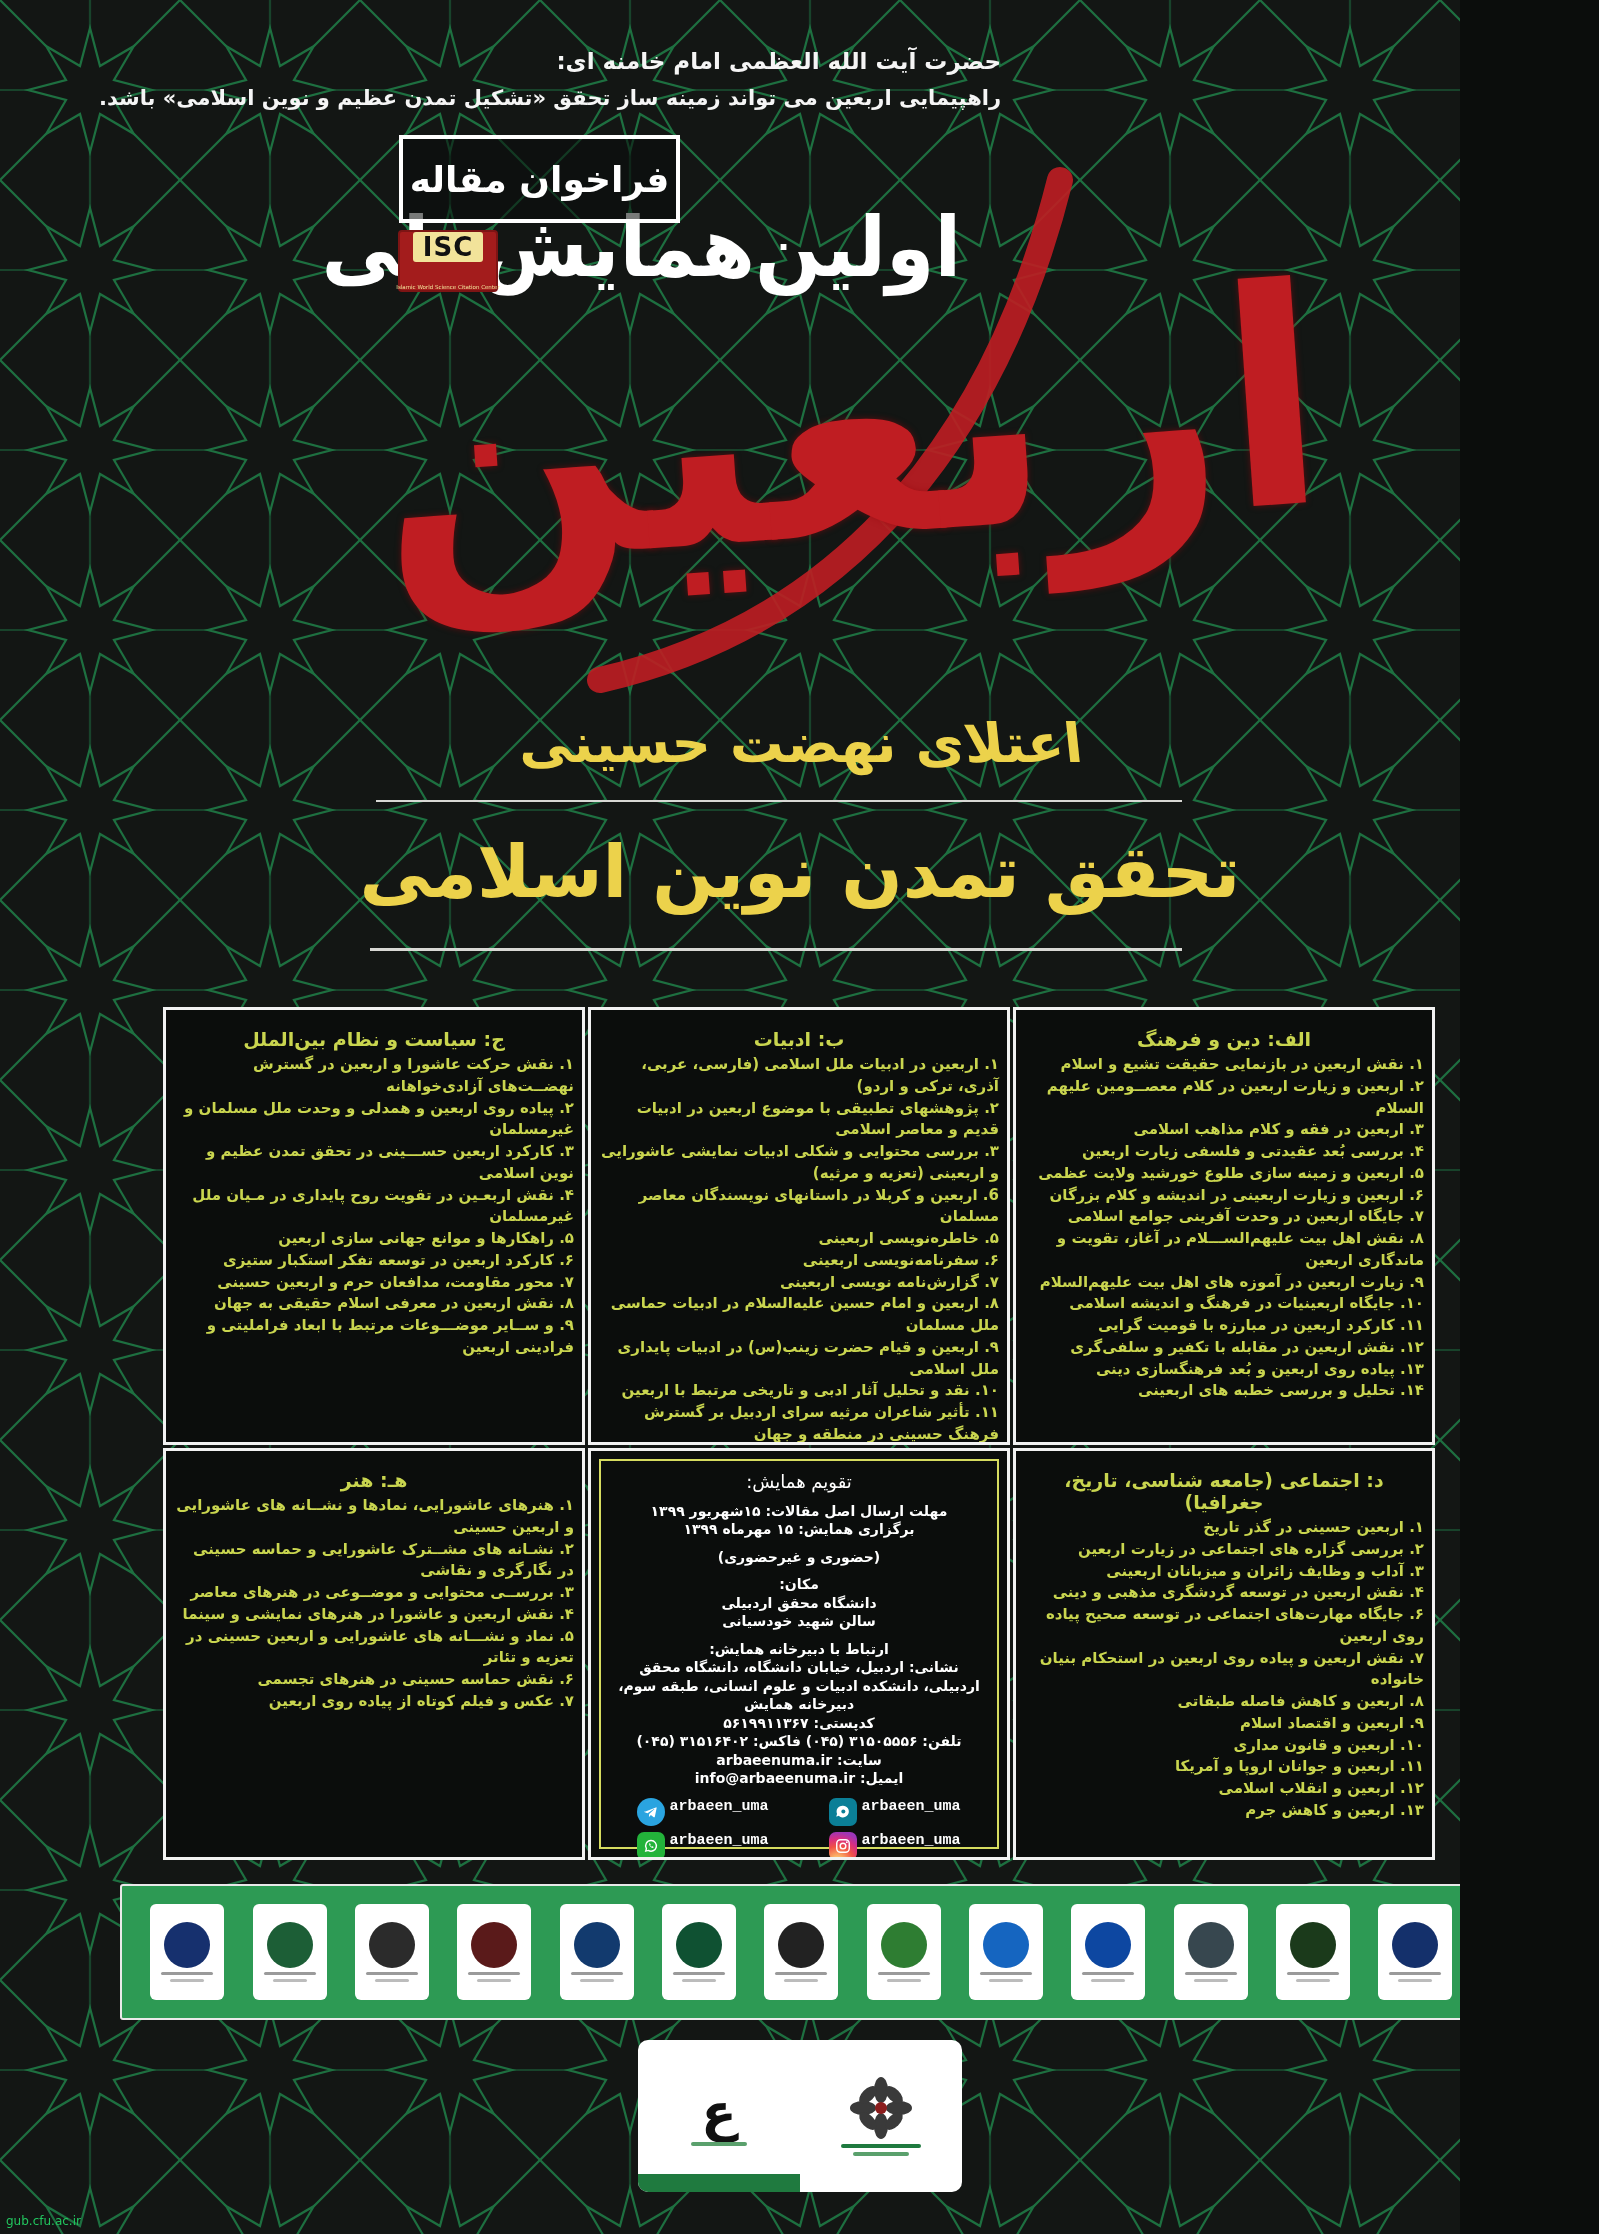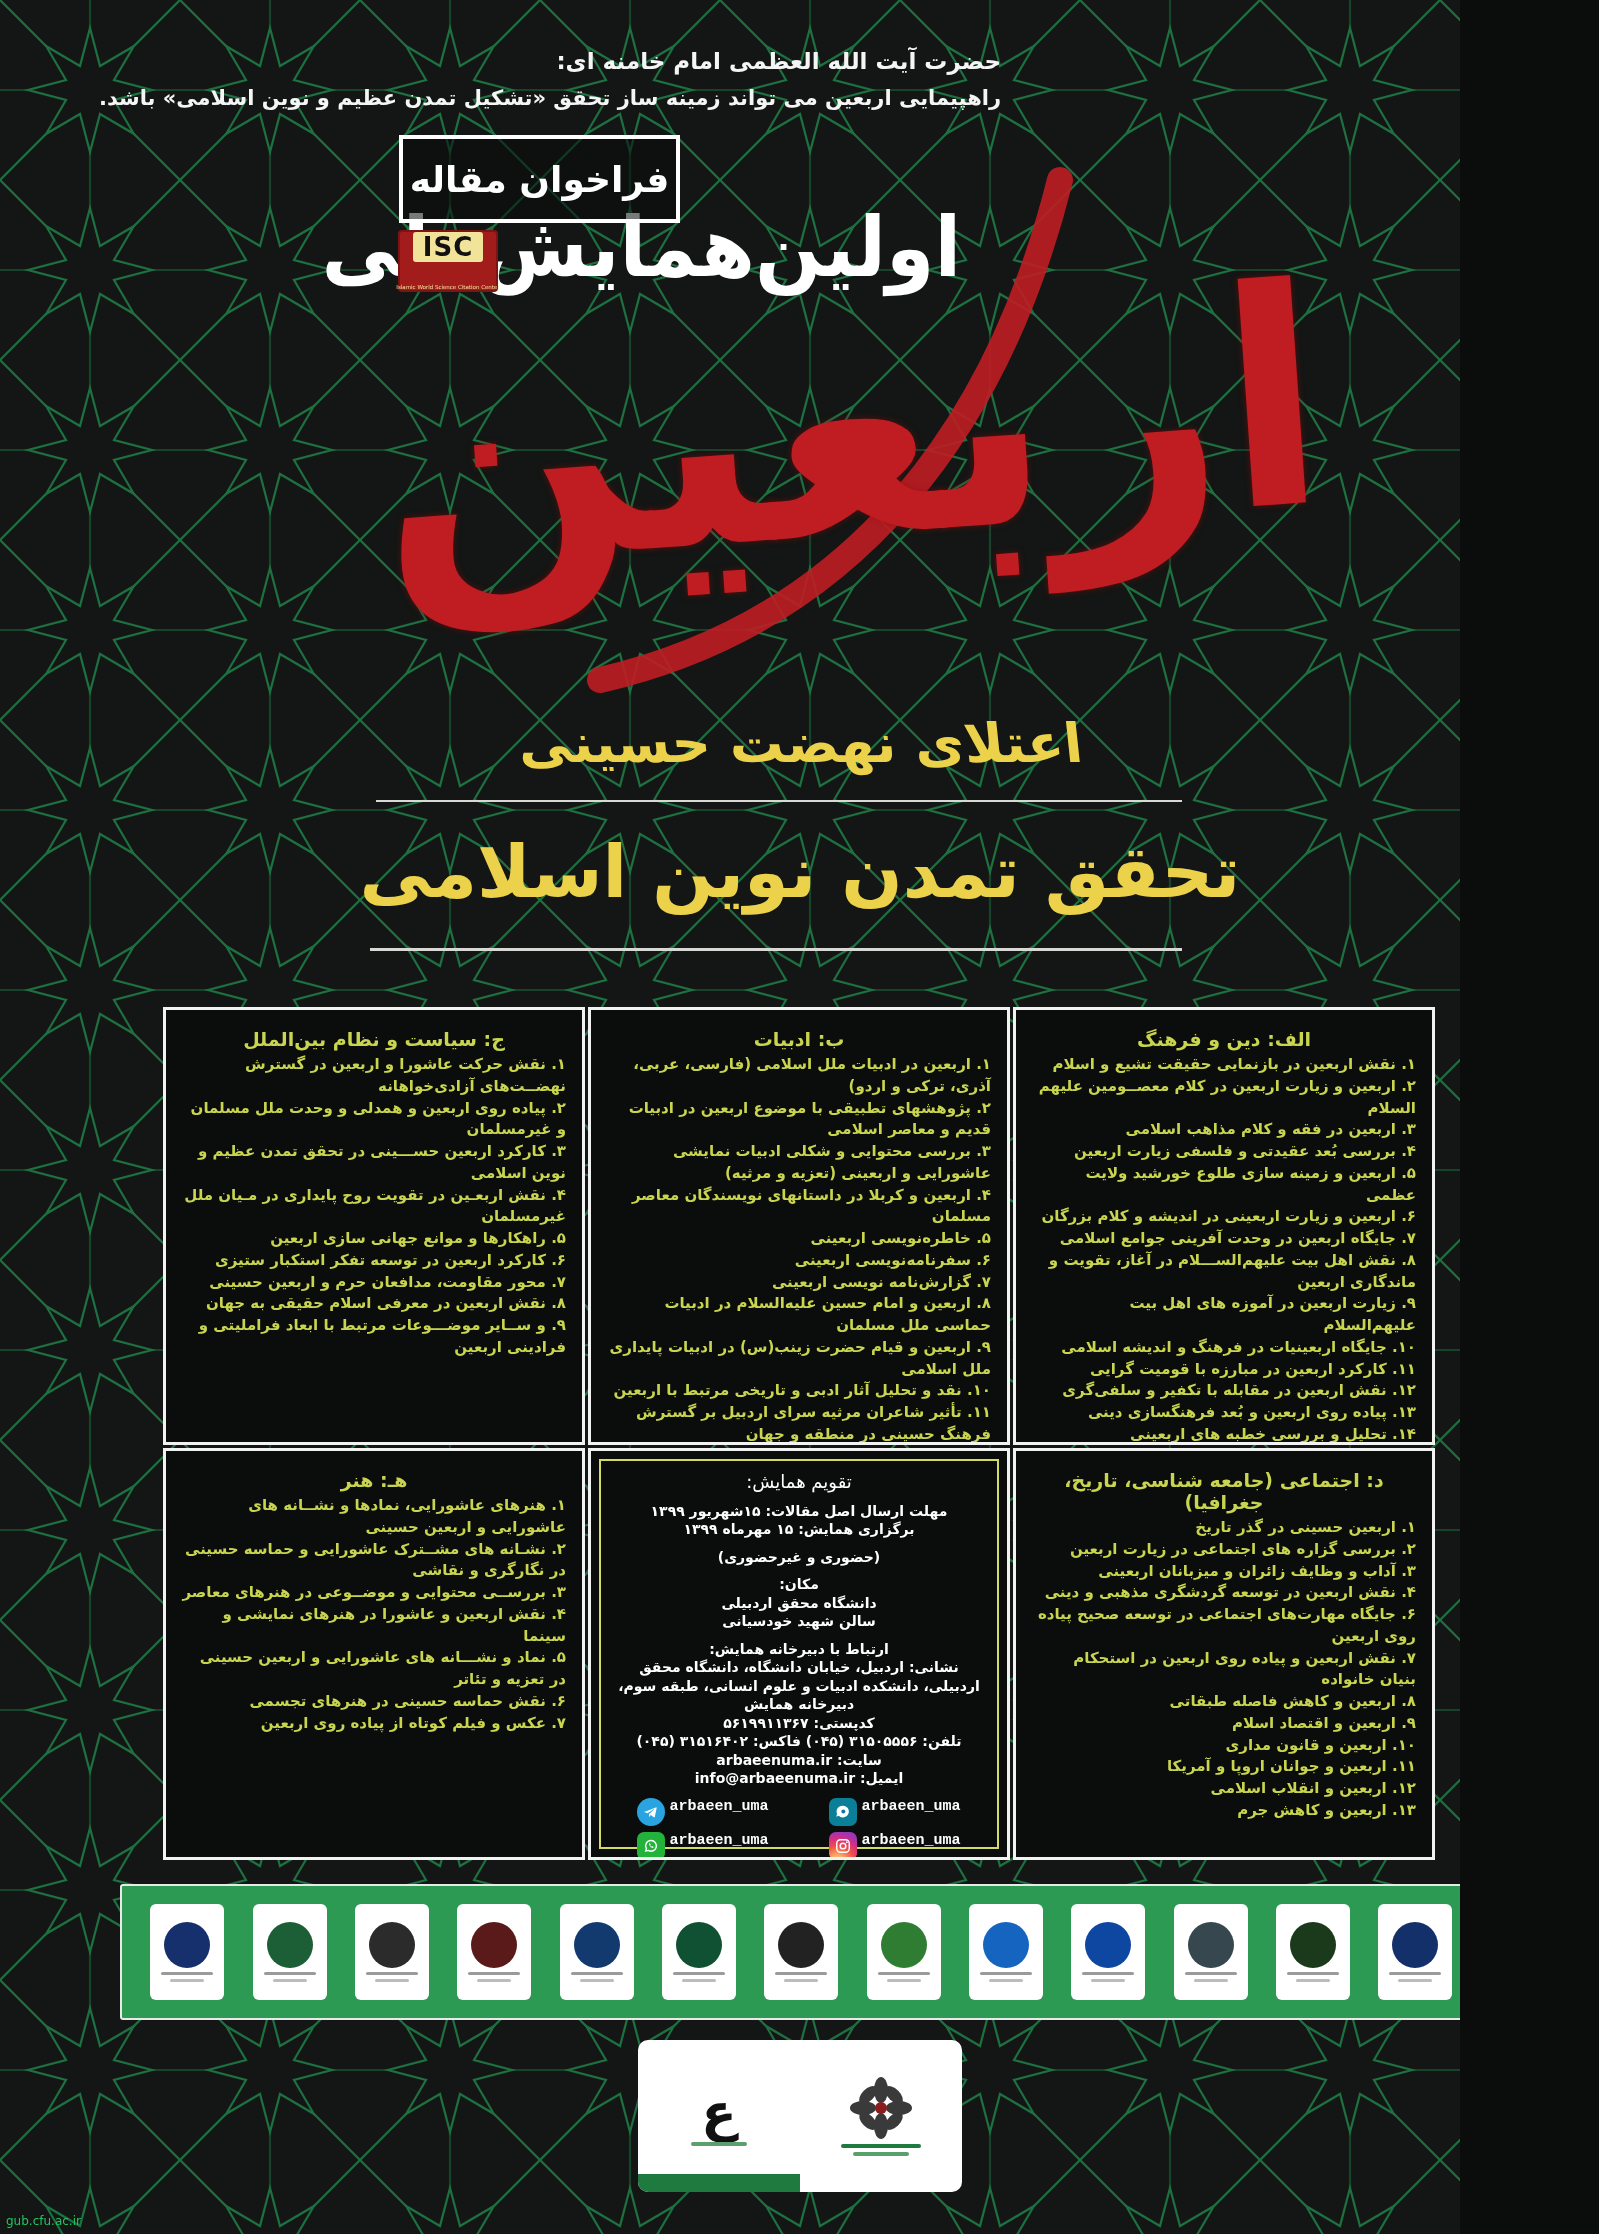--- a/index.html
+++ b/index.html
@@ -38,21 +38,21 @@
         font-weight:bold;font-size:54px;direction:rtl;transform:skewX(6deg);z-index:3;}
   .rule1{position:absolute;left:376px;top:800px;width:806px;height:2px;background:#d8d8d4;z-index:3;}
   .sub2{position:absolute;left:300px;top:830px;width:1000px;text-align:center;color:#ecd24b;
         font-weight:bold;font-size:72px;direction:rtl;z-index:3;}
   .rule2{position:absolute;left:370px;top:948px;width:812px;height:3px;background:#d8d8d4;z-index:3;}
 
   
   .panels{position:absolute;left:163px;top:1007px;width:1272px;height:853px;display:grid;
           grid-template-columns:422px 422px 422px;grid-template-rows:438px 412px;gap:3px;
           direction:rtl;z-index:4;}
-  .panel{background:#0b0d0c;border:3px solid #f2f2f2;padding:12px 16px;color:#c9d54f;
+  .panel{background:#0b0d0c;border:3px solid #f2f2f2;padding:12px 8px;color:#c9d54f;
          direction:rtl;text-align:right;overflow:hidden;box-sizing:border-box;}
   .panel h3{margin:6px 0 4px;text-align:center;font-size:19px;font-weight:bold;color:#c9d54f;}
   .topic{font-size:15px;font-weight:bold;line-height:1.45;}
 
   .panel.cal{padding:8px;color:#ffffff;}
   .cal-inner{border:2px solid #d6dc60;height:100%;box-sizing:border-box;padding:10px 8px 6px;
              text-align:center;}
   .cal-title{font-size:18px;font-weight:normal;margin-bottom:10px;}
   .cal-line{font-size:14px;font-weight:bold;line-height:1.32;direction:rtl;}
   .cal-line:empty{height:9px;}
@@ -153,21 +153,21 @@
           <div class="topic">۱۴. تحلیل و بررسی خطبه های اربعینی</div>
         </div>
     </div>
 
     <div class="panel">
       <h3>ب: ادبیات</h3>
       <div>
           <div class="topic">۱. اربعین در ادبیات ملل اسلامی (فارسی، عربی، آذری، ترکی و اردو)</div>
           <div class="topic">۲. پژوهشهای تطبیقی با موضوع اربعین در ادبیات قدیم و معاصر اسلامی</div>
           <div class="topic">۳. بررسی محتوایی و شکلی ادبیات نمایشی عاشورایی و اربعینی (تعزیه و مرثیه)</div>
-          <div class="topic">۴. اربعین و کربلا در داستانهای نویسندگان معاصر مسلمان</div>
+          <div class="topic">6. اربعین و کربلا در داستانهای نویسندگان معاصر مسلمان</div>
           <div class="topic">۵. خاطره‌نویسی اربعینی</div>
           <div class="topic">۶. سفرنامه‌نویسی اربعینی</div>
           <div class="topic">۷. گزارش‌نامه نویسی اربعینی</div>
           <div class="topic">۸. اربعین و امام حسین علیه‌السلام در ادبیات حماسی ملل مسلمان</div>
           <div class="topic">۹. اربعین و قیام حضرت زینب(س) در ادبیات پایداری ملل اسلامی</div>
           <div class="topic">۱۰. نقد و تحلیل آثار ادبی و تاریخی مرتبط با اربعین</div>
           <div class="topic">۱۱. تأثیر شاعران مرثیه سرای اردبیل بر گسترش فرهنگ حسینی در منطقه و جهان</div>
         </div>
     </div>
 

